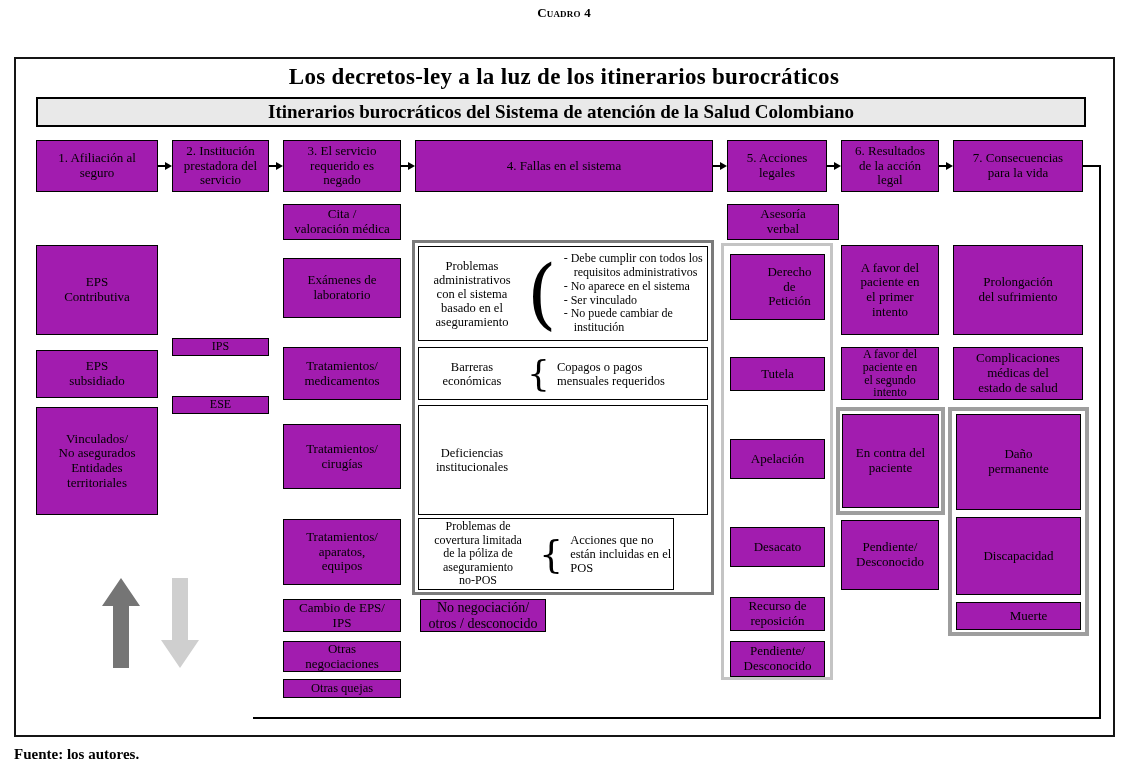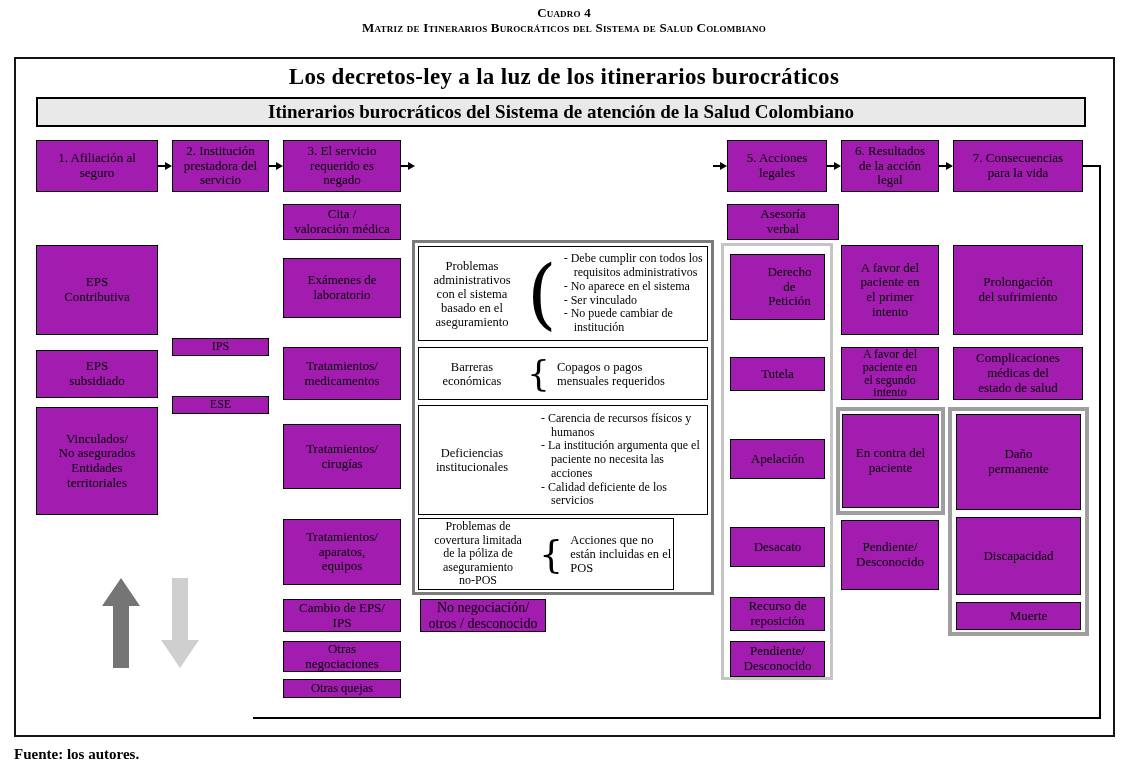--- a/index.html
+++ b/index.html
@@ -39,40 +39,40 @@
     font-size: 12px; line-height: 1.14; }
   .txt { white-space: pre-line; }
   .footer { position: absolute; font-weight: bold; font-size: 15px; }
 </style>
 </head>
 <body>
 
 <div id="canvas">
 
   <div class="caption" style="top:5px; font-size:13px;">Cuadro 4</div>
-  <div class="caption" style="top:20px; font-size:13px;">Matriz de Itinerarios Burocráticos del Sistema de Salud Colombiano</div>
 
   <div class="frame" style="left:14px; top:57px; width:1101px; height:680px;"></div>
 
   <div class="btitle" style="top:64px;">Los decretos-ley a la luz de los itinerarios burocráticos</div>
   <div class="subbar" style="left:36px; top:97px; width:1050px; height:30px;">
     <span>Itinerarios burocráticos del Sistema de atención de la Salud Colombiano</span>
   </div>
 
   <div class="bx" style="left:36px; top:140px; width:122px; height:52px;">1. Afiliación al
 seguro</div>
   <div class="harrow" style="left:158px; top:165px; width:10px;"></div>
   <div class="bx" style="left:172px; top:140px; width:97px; height:52px;">2. Institución
 prestadora del
 servicio</div>
   <div class="harrow" style="left:269px; top:165px; width:10px;"></div>
   <div class="bx" style="left:283px; top:140px; width:118px; height:52px;">3. El servicio
 requerido es
 negado</div>
   <div class="harrow" style="left:401px; top:165px; width:10px;"></div>
+  <div class="bx" style="left:415px; top:140px; width:298px; height:52px;">4. Fallas en el sistema</div>
   <div class="harrow" style="left:713px; top:165px; width:10px;"></div>
   <div class="bx" style="left:727px; top:140px; width:100px; height:52px;">5. Acciones
 legales</div>
   <div class="harrow" style="left:827px; top:165px; width:10px;"></div>
   <div class="bx" style="left:841px; top:140px; width:98px; height:52px;">6. Resultados
 de la acción
 legal</div>
   <div class="harrow" style="left:939px; top:165px; width:10px;"></div>
   <div class="bx" style="left:953px; top:140px; width:130px; height:52px;">7. Consecuencias
 para la vida</div>
@@ -135,25 +135,20 @@
     <div class="lbl" style="width:106px;">Barreras
 económicas</div>
     <div class="brace" style="font-size:36px;">{</div>
     <div class="lst txt">Copagos o pagos
 mensuales requeridos</div>
   </div>
 
   <div class="frow" style="left:418px; top:405px; width:290px; height:110px;">
     <div class="lbl" style="width:106px;">Deficiencias
 institucionales</div>
-    <div class="lst" style="padding-left:16px;">
-      <div class="itm">- Carencia de recursos físicos y humanos</div>
-      <div class="itm">- La institución argumenta que el paciente no necesita las acciones</div>
-      <div class="itm">- Calidad deficiente de los servicios</div>
-    </div>
   </div>
 
   <div class="frow" style="left:418px; top:518px; width:256px; height:72px;">
     <div class="lbl" style="width:118px; font-size:12px;">Problemas de
 covertura limitada
 de la póliza de
 aseguramiento
 no-POS</div>
     <div class="brace" style="font-size:38px;">{</div>
     <div class="lst txt">Acciones que no

